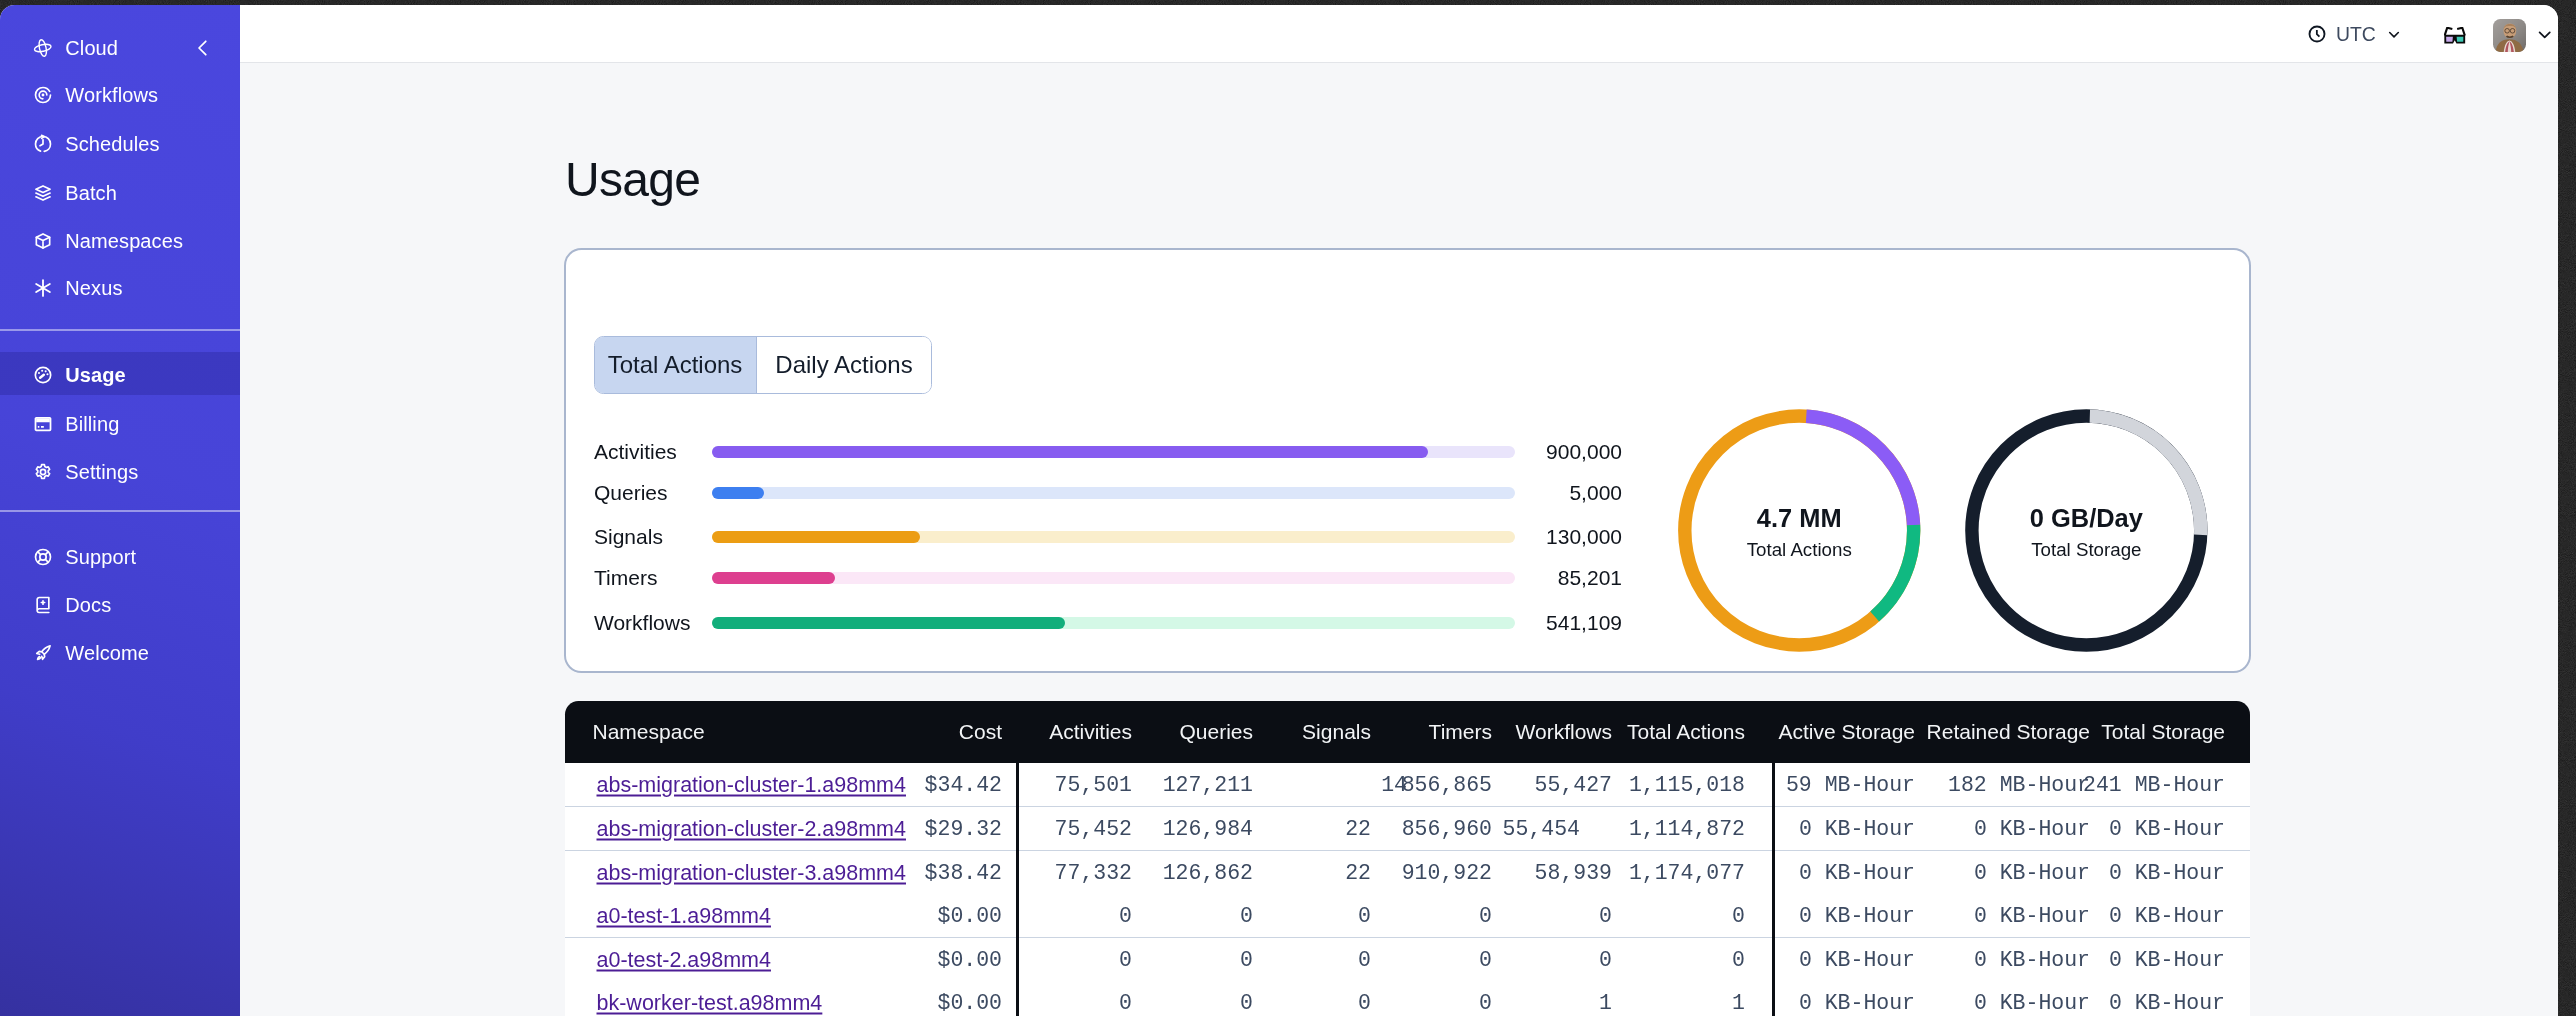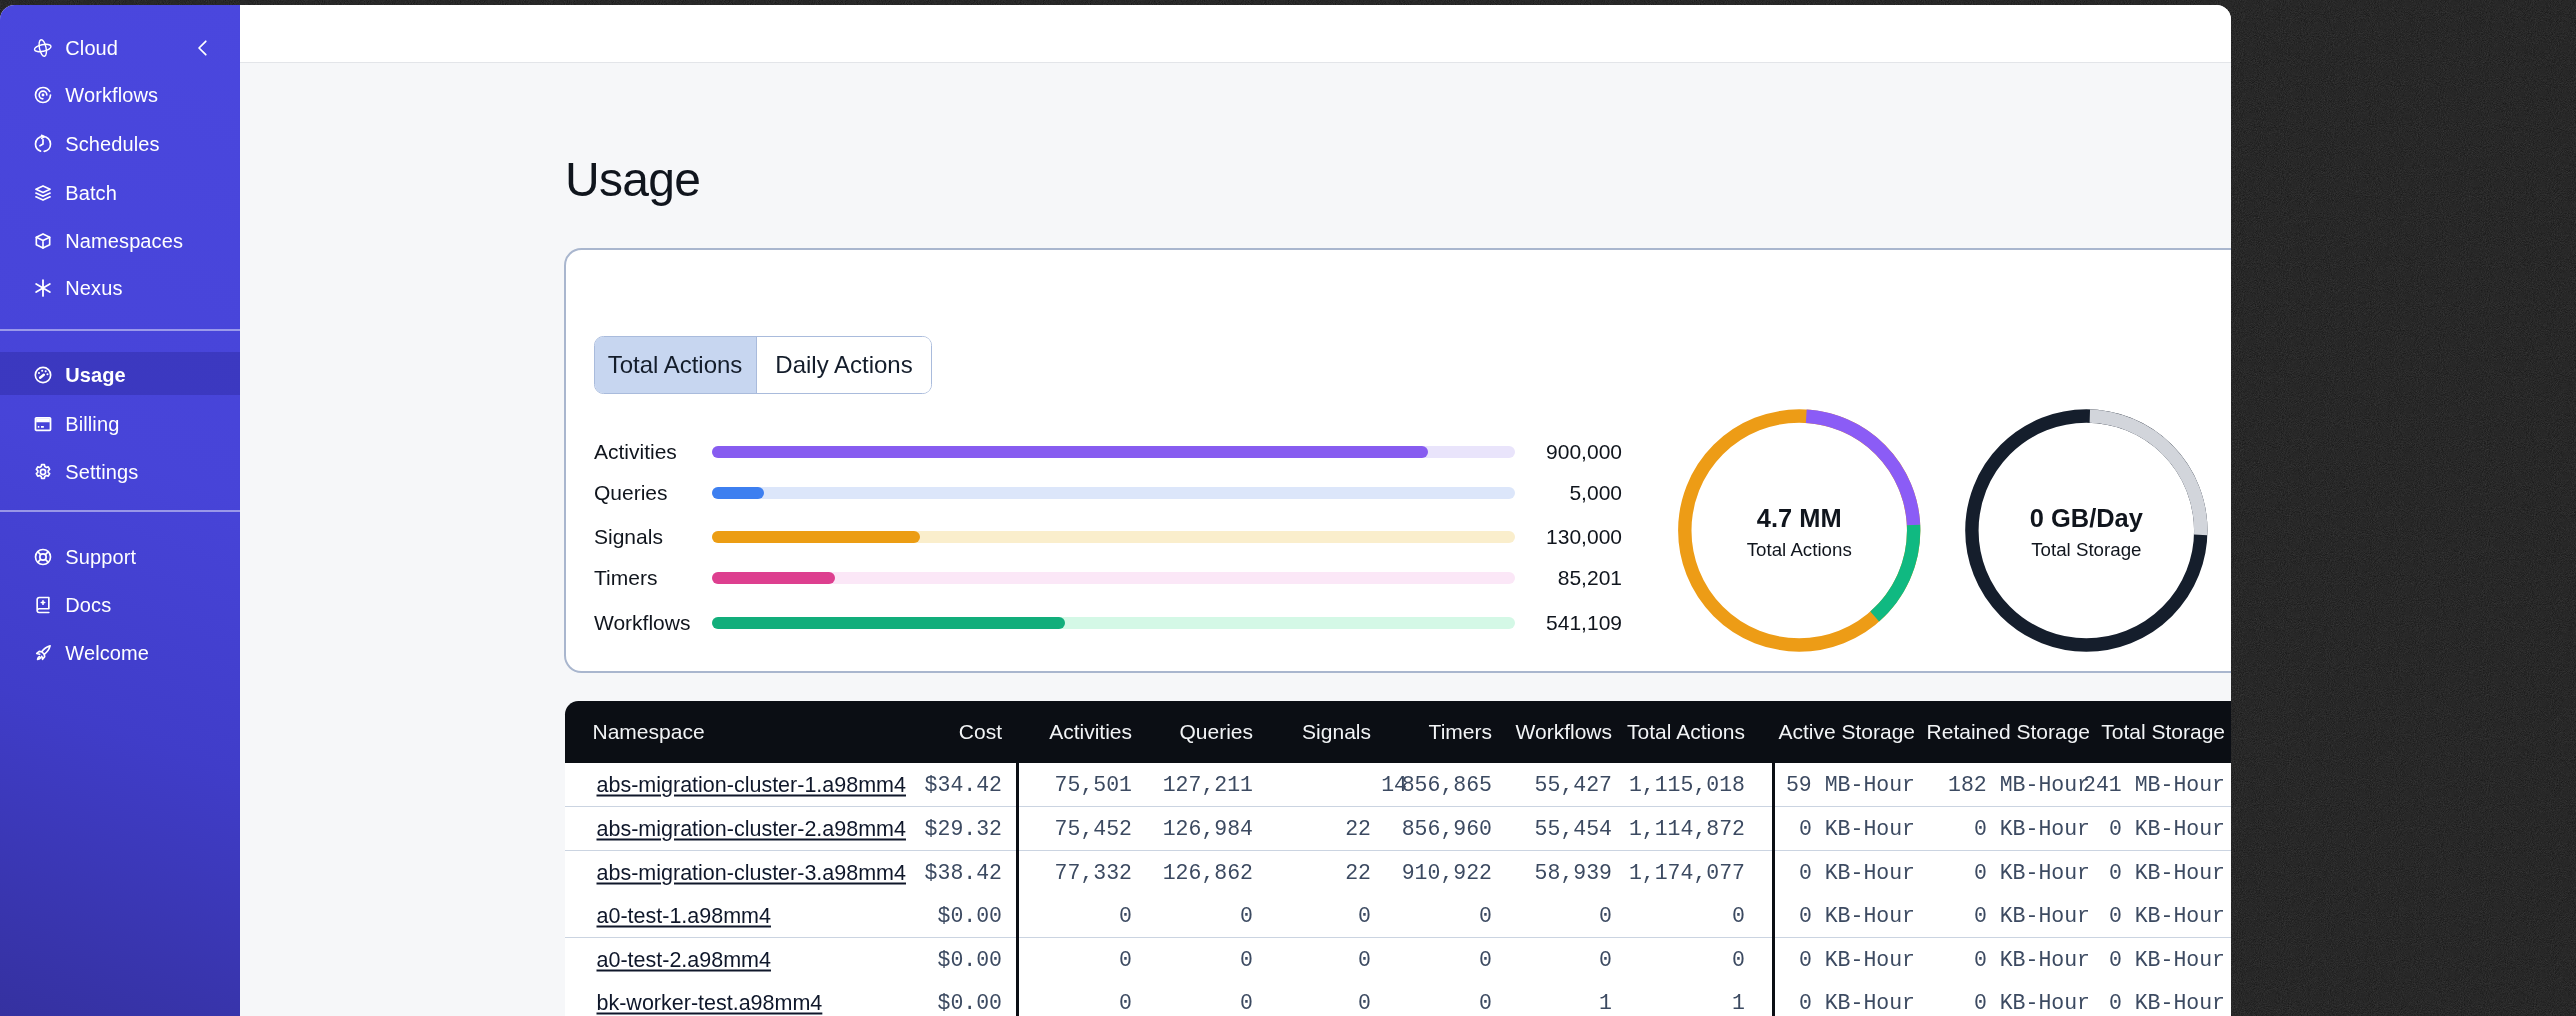--- a/index.html
+++ b/index.html
@@ -1,17 +1,17 @@
 <!DOCTYPE html>
 <html style="font-size:10.7px"><head>
 <meta charset="utf-8">
 <style>
 * { margin:0; padding:0; box-sizing:border-box; }
 html,body { width:2576px; height:1016px; background:#1c1c1c; font-family:"Liberation Sans", sans-serif; overflow:hidden; }
-#win { position:absolute; z-index:1; left:0px; top:5.4px; width:2231px; height:1011px; background:#F6F7F9; border-radius:14.8px 14.8px 0 0; overflow:hidden; }
+#win { position:absolute; z-index:1; left:0px; top:5.4px; width:2558px; height:1011px; background:#F6F7F9; border-radius:14.8px 14.8px 0 0; overflow:hidden; }
 
 #sidebar { position:absolute; left:0; top:0; width:240px; height:1011px;
   background:linear-gradient(200deg, #4A47DE 0%, #4744D8 45%, #403DC9 70%, #3531A0 100%); }
 .navitem { position:absolute; left:1.3px; width:239px; height:43px; color:#FFFFFF; }
 .navitem .ic { position:absolute; left:31.5px; top:50%; transform:translateY(-50%); width:20px; height:20px; }
 .navitem .lb { position:absolute; left:64px; top:50%; transform:translateY(-50%); font-size:20px; letter-spacing:0.1px; }
 .navdiv { position:absolute; left:0; width:240px; height:1.3px; background:rgba(255,255,255,0.45); }
 #nav-active { position:absolute; left:0; top:347px; width:240px; height:43px; background:rgba(16,10,95,0.20); }
 
 #topbar { position:absolute; left:240px; top:0; right:0; height:58px; background:#FFFFFF; border-bottom:1.3px solid #E3E5E9; }
@@ -31,21 +31,21 @@
 .brow .blabel { position:absolute; left:28px; top:50%; transform:translateY(-50%); font-size:21px; color:#10151D; }
 .brow .btrack { position:absolute; left:146px; top:50%; transform:translateY(-50%); width:803px; height:12px; border-radius:6px; }
 .brow .bfill { position:absolute; left:0; top:0; height:12px; border-radius:6px; }
 .brow .bval { position:absolute; left:957px; width:99px; text-align:right; top:50%; transform:translateY(-50%); font-size:21px; color:#10151D; }
 
 #tbl { position:absolute; left:565px; top:696px; width:1685px; }
 #thead { position:absolute; left:0; top:0; width:1685px; height:62px; background:#0B0E14; border-radius:13.4px 13.4px 0 0; color:#fff; }
 .th { position:absolute; top:50%; transform:translateY(-50%); font-size:21px; font-weight:400; color:#F2F4F6; }
 .trow { position:absolute; left:0; width:1685px; height:44px; background:#fff; border-bottom:1.3px solid #CBD4E1; }
 .td { position:absolute; top:50%; transform:translateY(-50%); font-family:"Liberation Mono", monospace; font-size:21.5px; color:#3C4A61; text-align:right; }
-.tdns { position:absolute; left:31.5px; top:50%; transform:translateY(-50%); font-size:21.5px; color:#0f172a; text-decoration:underline; text-underline-offset:3.4px; }
+.tdns { position:absolute; left:31.5px; top:50%; transform:translateY(-50%); font-size:21.5px; color:#4c1d95; text-decoration:underline; text-underline-offset:3.4px; }
 .vsep { position:absolute; top:62px; width:3.4px; height:258px; background:#0B0E14; }
 </style>
 </head>
 <body>
 <svg style="position:fixed;left:0;top:0;width:2576px;height:1016px;z-index:0;" width="2576" height="1016" viewBox="0 0 3842 1516">
   <filter id="nz" x="0" y="0" width="100%" height="100%" color-interpolation-filters="sRGB">
     <feTurbulence type="fractalNoise" baseFrequency="0.7" numOctaves="2" stitchTiles="stitch"></feTurbulence>
     <feColorMatrix type="matrix" values="0.09 0.09 0.09 0 0.02  0.09 0.09 0.09 0 0.02  0.09 0.09 0.09 0 0.02  0 0 0 0 1"></feColorMatrix>
   </filter>
   <rect width="3842" height="1516" filter="url(#nz)"></rect>
@@ -276,21 +276,21 @@
       <span class="td" style="right:160px;">182 MB-Hour</span>
       <span class="td" style="right:25px;">241 MB-Hour</span>
     </div>
     <div class="trow" style="top:106px;">
       <span class="tdns">abs-migration-cluster-2.a98mm4</span>
       <span class="td" style="right:1248px;">$29.32</span>
       <span class="td" style="right:1118px;">75,452</span>
       <span class="td" style="right:997px;">126,984</span>
       <span class="td" style="right:879px;">22</span>
       <span class="td" style="right:758px;">856,960</span>
-      <span class="td" style="right:638px;">55,454</span>
+      <span class="td" style="right:670px;">55,454</span>
       <span class="td" style="right:505px;">1,114,872</span>
       <span class="td" style="right:335px;">0 KB-Hour</span>
       <span class="td" style="right:160px;">0 KB-Hour</span>
       <span class="td" style="right:25px;">0 KB-Hour</span>
     </div>
     <div class="trow" style="top:150px;">
       <span class="tdns">abs-migration-cluster-3.a98mm4</span>
       <span class="td" style="right:1248px;">$38.42</span>
       <span class="td" style="right:1118px;">77,332</span>
       <span class="td" style="right:997px;">126,862</span>

